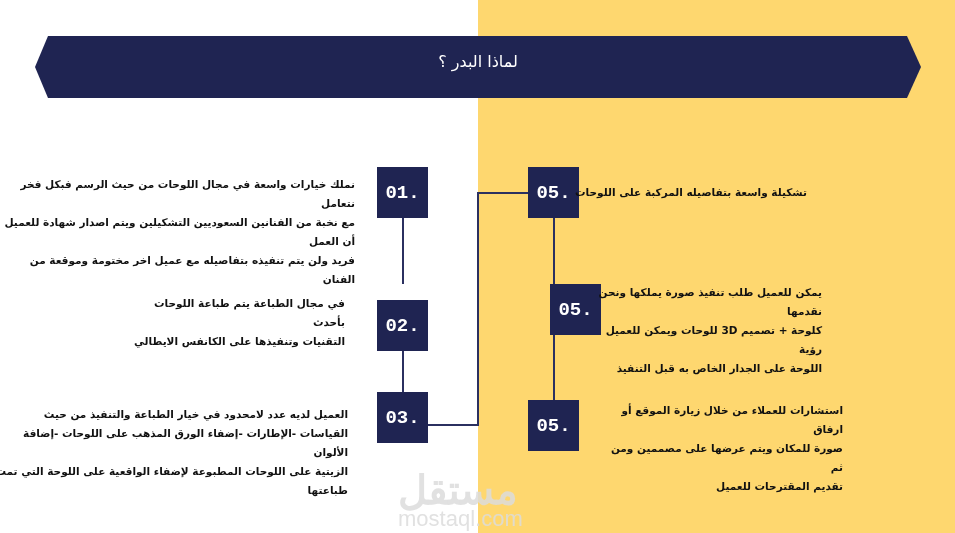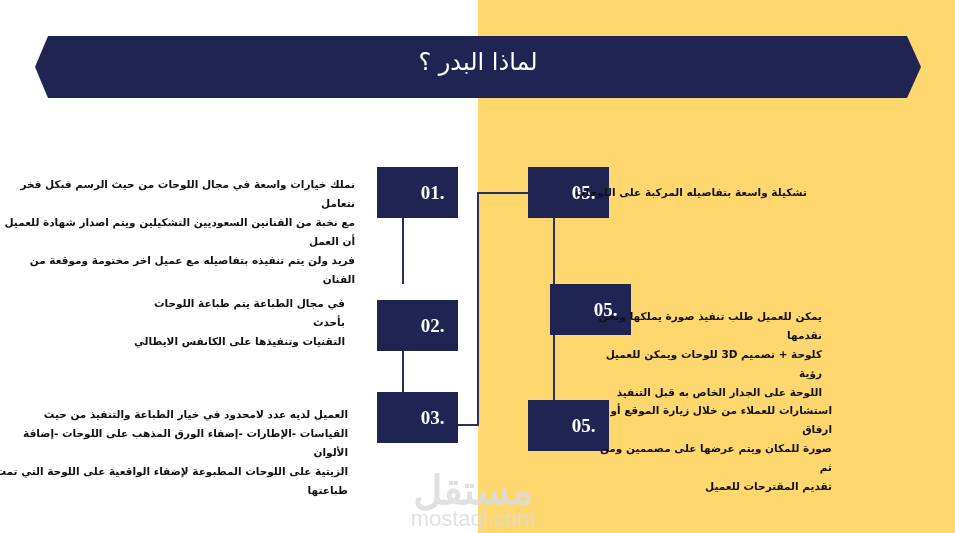--- a/index.html
+++ b/index.html
@@ -1,24 +1,24 @@
 <!DOCTYPE html>
 <html><head>
 <meta charset="utf-8">
 <style>
   html, body { margin:0; padding:0; }
   body { width:955px; height:533px; position:relative; overflow:hidden; background:#ffffff; font-family:"DejaVu Sans", sans-serif; }
   .yellow-bg { position:absolute; left:478px; top:0; width:477px; height:533px; background:#fed76f; }
   .banner { position:absolute; left:35px; top:36px; width:886px; height:62px; }
   .banner svg { position:absolute; left:0; top:0; }
-  .banner-title { position:absolute; left:0; top:0; width:886px; height:51px; display:flex; align-items:center; justify-content:center; color:#ffffff; font-family:"DejaVu Sans", sans-serif; font-size:24px; direction:rtl; }
+  .banner-title { position:absolute; left:0; top:0; width:886px; height:51px; display:flex; align-items:center; justify-content:center; color:#ffffff; font-family:"DejaVu Sans", sans-serif; font-size:16px; direction:rtl; }
   .line { position:absolute; background:#2b3060; }
-  .num-box { position:absolute; width:51px; height:51px; background:#1f2452; color:#ffffff; display:flex; align-items:center; justify-content:center; font-family:Liberation Serif, serif; font-weight:bold; font-size:19px; letter-spacing:0px;padding-left:30px; }
+  .num-box { position:absolute; width:51px; height:51px; background:#1f2452; color:#ffffff; display:flex; align-items:center; justify-content:center; font-family:Liberation Mono, monospace; font-weight:bold; font-size:19px; letter-spacing:0px; }
   .desc { position:absolute; direction:rtl; text-align:right; color:#111111; font-family:"DejaVu Sans", sans-serif; font-weight:bold; font-size:10.5px; line-height:19px; white-space:pre-line; }
-  .watermark { position:absolute; left:398px; top:470px; width:150px; text-align:center; color:#dcdcdc; font-family:"Liberation Sans", sans-serif; opacity:0.85; }
+  .watermark { position:absolute; left:398px; top:470px; width:150px; text-align:left; color:#dcdcdc; font-family:"Liberation Sans", sans-serif; opacity:0.85; }
   .wm-ar { font-size:40px; font-weight:bold; line-height:40px; direction:rtl; }
   .wm-en { font-size:22px; line-height:18px; }
 </style>
 </head>
 <body>
 
 <div class="yellow-bg"></div>
 
 <div class="banner">
   <svg width="886" height="62" viewBox="0 0 886 62">
@@ -45,23 +45,23 @@
 <div class="desc" style="right:600px; top:175px; width:360px;">نملك خيارات واسعة في مجال اللوحات من حيث الرسم  فبكل فخر  نتعامل
 مع نخبة من الفنانين السعوديين التشكيلين ويتم اصدار شهادة للعميل أن العمل
 فريد ولن يتم تنفيذه بتفاصيله مع عميل اخر مختومة وموقعة   من الفنان</div>
 <div class="desc" style="right:610px; top:294px; width:220px;">في مجال الطباعة يتم طباعة اللوحات بأحدث
 التقنيات وتنفيذها على الكانفس الايطالي</div>
 <div class="desc" style="right:607px; top:405px; width:360px;">العميل لديه عدد لامحدود في خيار الطباعة والتنفيذ  من حيث
 القياسات -الإطارات -إضفاء الورق المذهب على اللوحات -إضافة الألوان
 الزيتية على اللوحات المطبوعة لإضفاء الواقعية على  اللوحة التي تمت طباعتها</div>
 
 <div class="desc" style="right:148px; top:183px; width:240px;">تشكيلة واسعة بتفاصيله المركبة على اللوحات</div>
-<div class="desc" style="right:133px; top:283px; width:240px;margin-top:24px;">يمكن للعميل طلب تنفيذ صورة يملكها ونحن نقدمها
+<div class="desc" style="right:133px; top:283px; width:240px;">يمكن للعميل طلب تنفيذ صورة يملكها ونحن نقدمها
 كلوحة +  تصميم  3D للوحات ويمكن للعميل رؤية
 اللوحة على الجدار الخاص به قبل التنفيذ</div>
-<div class="desc" style="right:123px; top:401px; width:240px;">استشارات  للعملاء من خلال زيارة الموقع أو ارفاق
+<div class="desc" style="right:112px; top:401px; width:240px;">استشارات  للعملاء من خلال زيارة الموقع أو ارفاق
 صورة للمكان ويتم عرضها على مصممين ومن ثم
 تقديم  المقترحات للعميل</div>
 
 <div class="watermark">
   <div class="wm-ar">مستقل</div>
   <div class="wm-en">mostaql.com</div>
 </div>
 
 </body></html>

